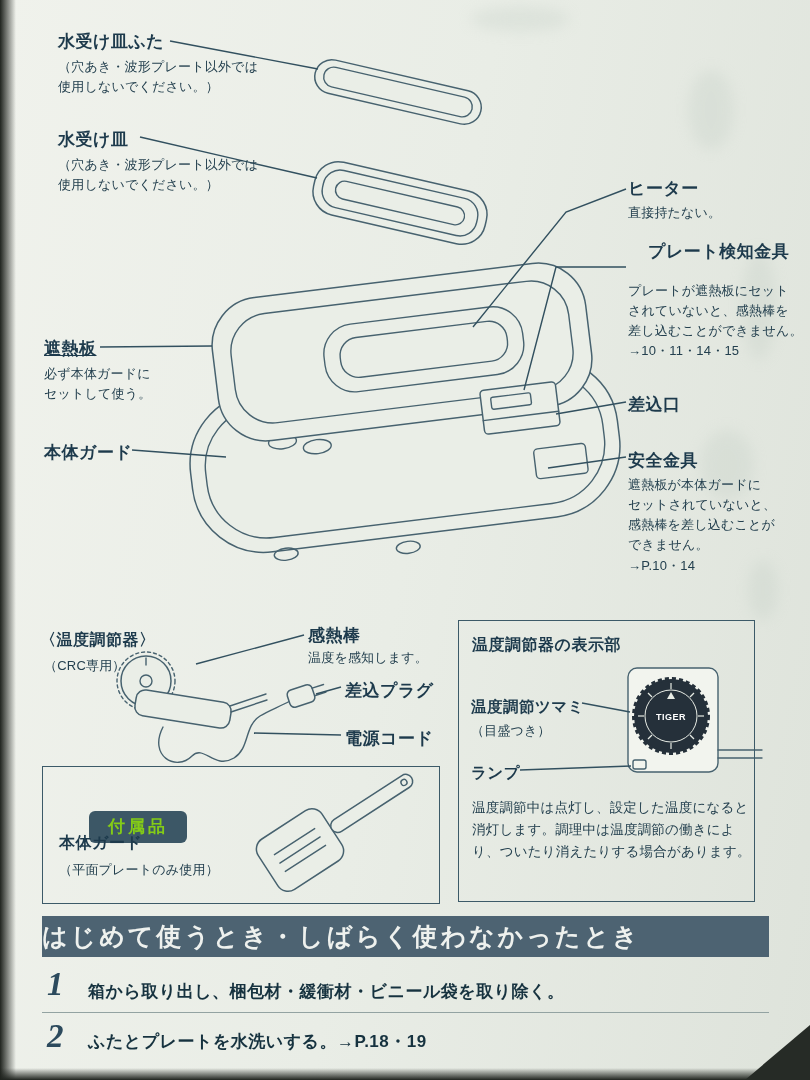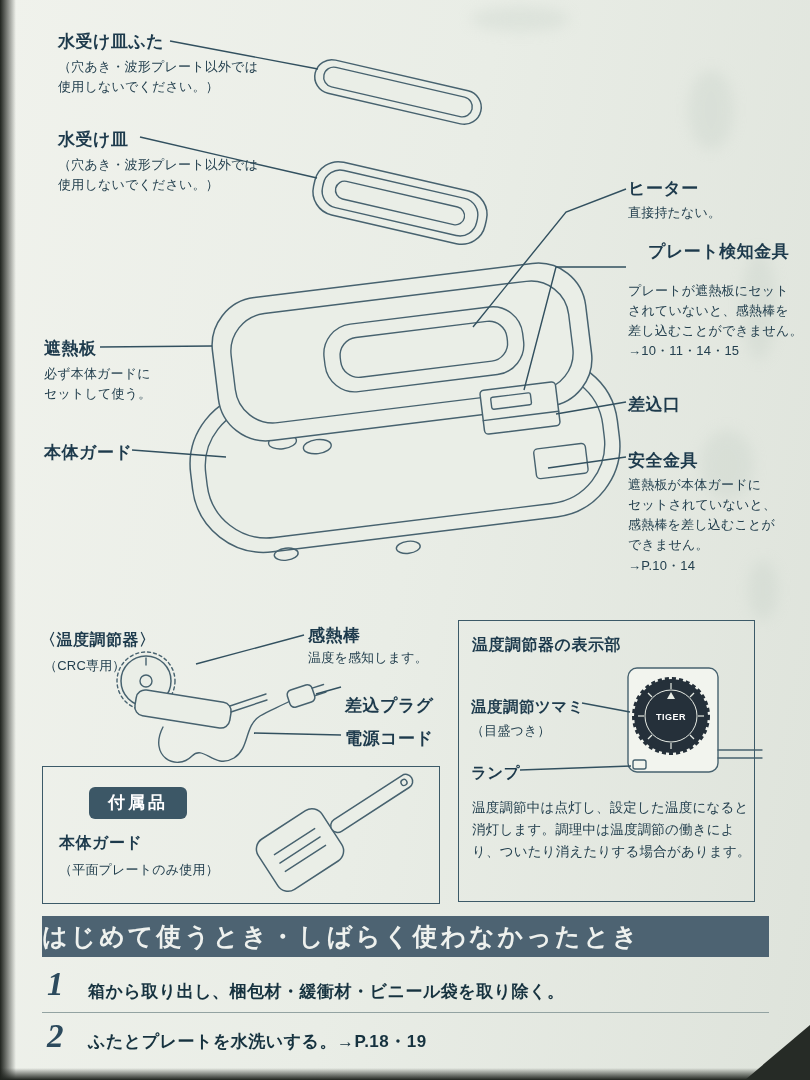--- a/index.html
+++ b/index.html
@@ -12,22 +12,22 @@
   .ghost { position:absolute; z-index:1; background:#bcc8bf; border-radius:50%; filter:blur(7px); opacity:0.25; }
   .art { position:absolute; left:0; top:0; z-index:5; pointer-events:none; }
   .draw  { fill:none; stroke:#47626f; stroke-width:1.4; stroke-linecap:round; stroke-linejoin:round; }
   .solid { fill:#eaeee7; stroke:#47626f; stroke-width:1.5; stroke-linejoin:round; }
   .panel { fill:#f2f4ee; stroke:#47626f; stroke-width:1.4; }
   .leader{ fill:none; stroke:#32505f; stroke-width:1.4; }
   .lbl  { position:absolute; z-index:10; font-weight:700; font-size:17px; color:#1d3a4c; letter-spacing:0.5px; white-space:nowrap; }
   .note { position:absolute; z-index:10; font-size:13px; line-height:1.55; white-space:pre-line; color:#24404f; letter-spacing:0.2px; }
   .box  { position:absolute; z-index:10; border:1.6px solid #3c5a68; }
   .box .lbl, .box .note { position:absolute; }
-  .badge { position:absolute; background:#3c5766; color:#ffffff; font-weight:700; font-size:17px;
-           text-align:center; border-radius:6px; letter-spacing:3px; }
+  .badge { position:absolute; background:#3c5766; color:#84cc16; font-weight:700; font-size:17px;
+           text-align:center; border-radius:6px; letter-spacing:3px;margin-top:24px; }
   .banner { position:absolute; z-index:10; background:#4d6372; color:#eef1ee; font-weight:700;
             font-size:25px; letter-spacing:3px; line-height:41px; padding-left:0; white-space:nowrap; }
   .step-num { position:absolute; z-index:10; font-family:"Liberation Serif", serif; font-style:italic;
               font-weight:700; font-size:33px; color:#2c4a5d; }
   .step-text { position:absolute; z-index:10; font-weight:700; font-size:17px; color:#16323f; letter-spacing:0.5px; white-space:nowrap; }
   .step-sub  { position:absolute; z-index:10; font-size:13px; color:#2a4454; letter-spacing:0.2px; white-space:nowrap; }
   .divider { position:absolute; z-index:10; border-top:1.5px solid #93a3a2; }
   .edge { position:absolute; z-index:20; pointer-events:none; }
   .edge-left { left:0; top:0; width:16px; height:100%;
     background:linear-gradient(90deg, #20241f 0%, rgba(32,36,31,0.45) 55%, rgba(32,36,31,0) 100%); }
@@ -154,21 +154,21 @@
   </svg>
 
   <div class="lbl" style="left:58px; top:30px;">水受け皿ふた</div>
   <div class="note" style="left:58px; top:57px;">（穴あき・波形プレート以外では
 使用しないでください。）</div>
 
   <div class="lbl" style="left:58px; top:128px;">水受け皿</div>
   <div class="note" style="left:58px; top:155px;">（穴あき・波形プレート以外では
 使用しないでください。）</div>
 
-  <div class="lbl" style="left:44px; top:337px;">遮熱板</div>
+  <div class="lbl" style="left:44px; top:337px;text-decoration:underline;">遮熱板</div>
   <div class="note" style="left:44px; top:364px;">必ず本体ガードに
 セットして使う。</div>
 
   <div class="lbl" style="left:44px; top:441px;">本体ガード</div>
 
   <div class="lbl" style="left:628px; top:177px;">ヒーター</div>
   <div class="note" style="left:628px; top:203px;">直接持たない。</div>
 
   <div class="lbl" style="left:628px; top:240px;margin-left:20px;">プレート検知金具</div>
   <div class="note" style="left:628px; top:281px;">プレートが遮熱板にセット
@@ -184,21 +184,21 @@
 感熱棒を差し込むことが
 できません。
 →P.10・14</div>
 
   <div class="lbl small-title" style="left:40px; top:630px;">〈温度調節器〉</div>
   <div class="note" style="left:44px; top:656px;">（CRC専用）</div>
 
   <div class="lbl" style="left:308px; top:624px;">感熱棒</div>
   <div class="note" style="left:308px; top:648px;">温度を感知します。</div>
 
-  <div class="lbl" style="left:345px; top:679px;margin-top:15px;">差込プラグ</div>
+  <div class="lbl" style="left:345px; top:679px;">差込プラグ</div>
   <div class="lbl" style="left:345px; top:727px;">電源コード</div>
 
   <div class="box" style="left:458px; top:620px; width:297px; height:282px;">
     <div class="lbl box-title" style="left:13px; top:14px;">温度調節器の表示部</div>
     <div class="lbl box-lbl" style="left:12px; top:76px;">温度調節ツマミ</div>
     <div class="note" style="left:12px; top:100px;">（目盛つき）</div>
     <div class="lbl box-lbl" style="left:12px; top:142px;">ランプ</div>
     <div class="note" style="left:13px; top:176px; width:286px; font-size:13.5px; line-height:1.62;">温度調節中は点灯し、設定した温度になると消灯します。調理中は温度調節の働きにより、ついたり消えたりする場合があります。</div>
   </div>
 

